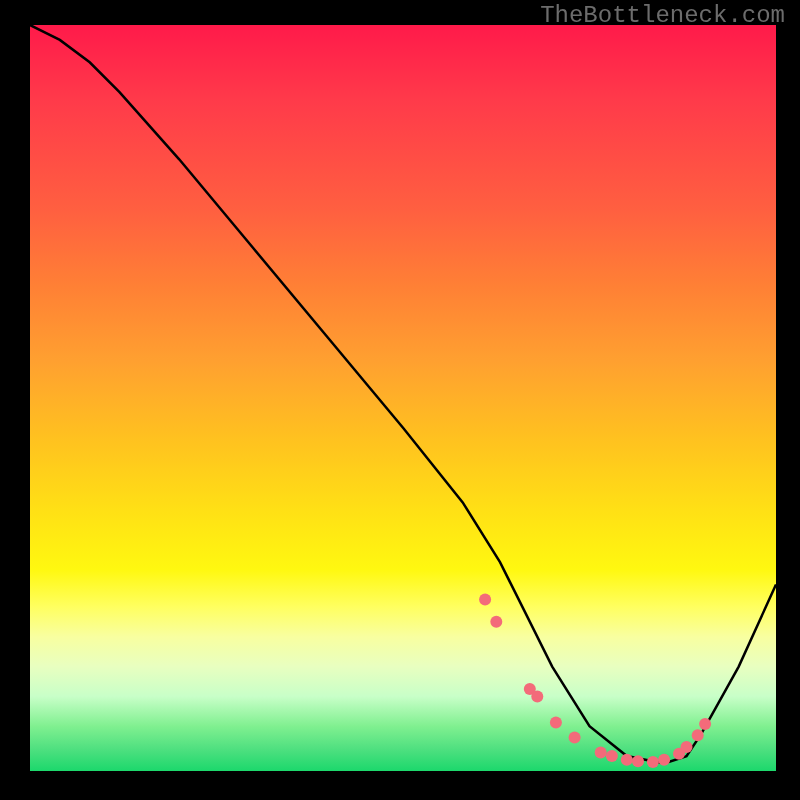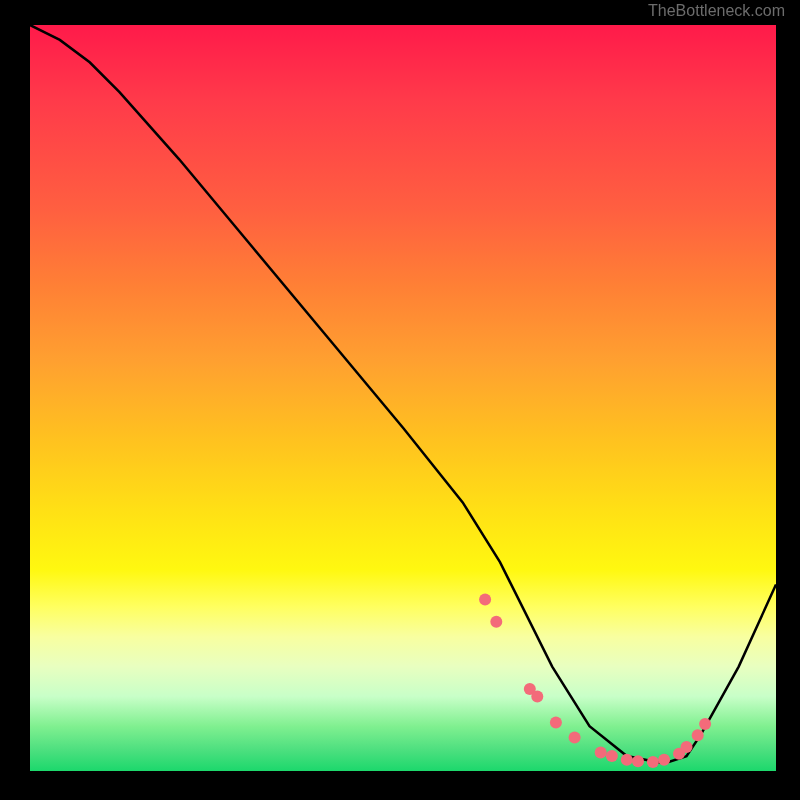--- a/index.html
+++ b/index.html
@@ -13,22 +13,22 @@
   .chart-container {
     position: relative;
     width: 800px;
     height: 800px;
     background: #000;
   }
   .attribution {
     position: absolute;
     top: 2px;
     right: 15px;
-    font-family: Liberation Sans, sans-serif;
-    font-size: 16px;
+    font-family: Liberation Mono, monospace;
+    font-size: 24px;
     color: #6c6c6c;
     z-index: 10;
     margin-left: 27px;
   }
   .plot-area {
     position: absolute;
     left: 30px;
     top: 25px;
     width: 746px;
     height: 746px;

